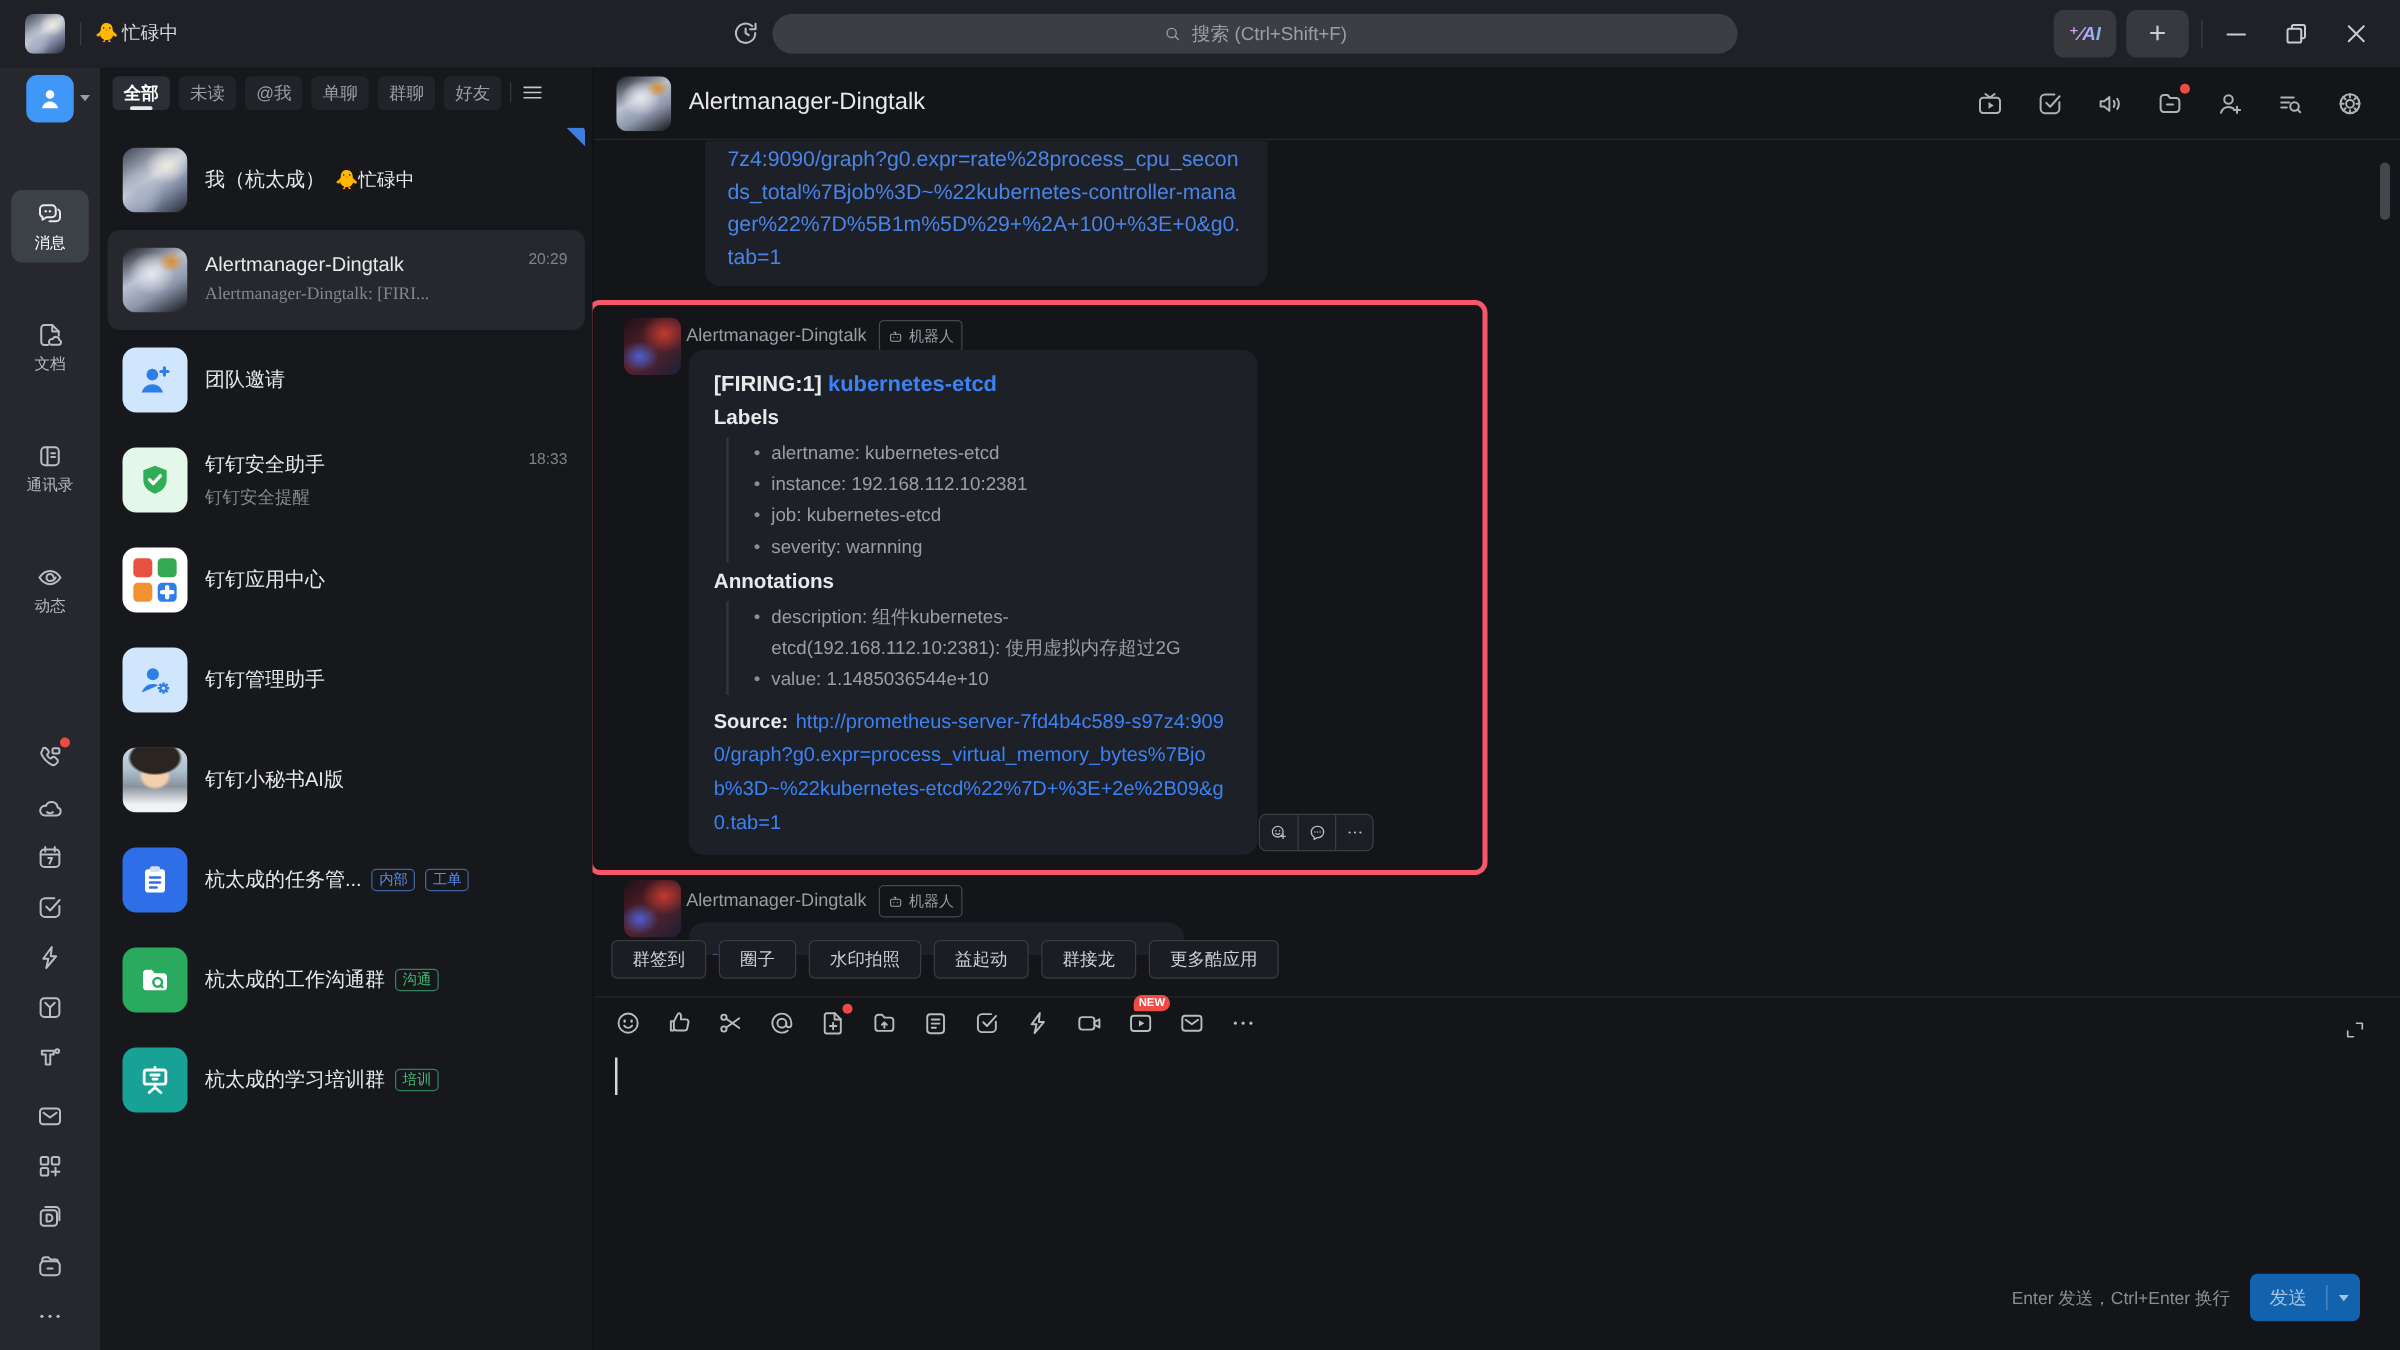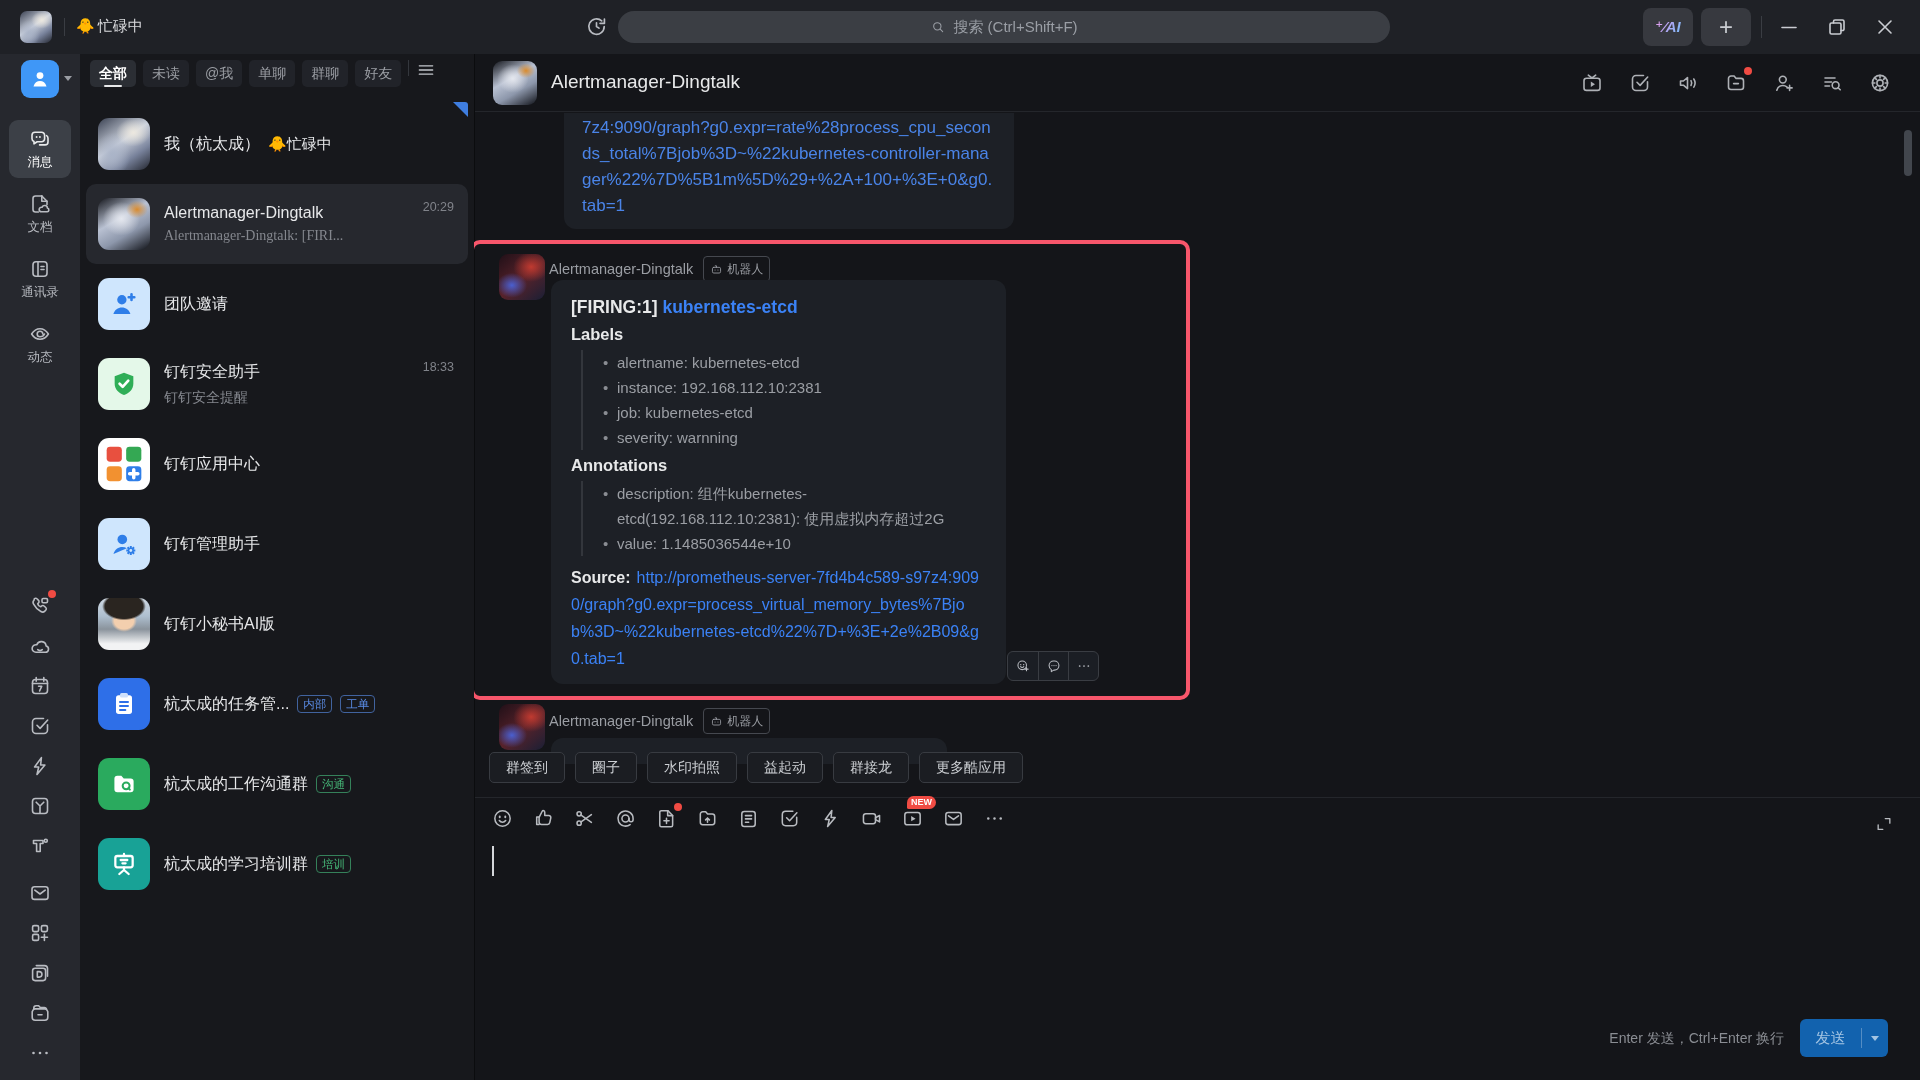--- a/index.html
+++ b/index.html
@@ -25,33 +25,33 @@
   .tb-windiv { position:absolute; left:1761px; top:16px; width:1px; height:22px; background:#3a3d43; }
   .winbtn { position:absolute; top:15px; width:24px; height:24px; color:#c9ccd1; }
   .win-min { left:1777px; } .win-max { left:1825px; } .win-close { left:1873px; }
 
   
   .rail { position:absolute; left:0; top:54px; width:80px; bottom:0; background:#26282e; z-index:20; }
   .rail-profile { position:absolute; left:21px; top:6px; width:38px; height:38px; border-radius:9px; background:#3f97f7; display:flex; align-items:center; justify-content:center; }
   .rail-profile svg { width:24px; height:24px; }
   .rail-caret { position:absolute; left:64px; top:22px; width:0; height:0; border-left:4.5px solid transparent; border-right:4.5px solid transparent; border-top:5px solid #9a9da3; }
   .rail-nav { position:absolute; left:0; top:66px; width:80px; display:flex; flex-direction:column; align-items:center; gap:7px; }
-  .rail-nav-item { width:62px; height:58px; border-radius:9px; display:flex; flex-direction:column; align-items:center; justify-content:center; gap:3px; color:#b7bac0; }
+  .rail-nav-item { width:62px; height:58px; border-radius:9px; display:flex; flex-direction:column; align-items:center; justify-content:center; gap:3px; color:#b7bac0;margin-top:32px; }
   .rail-nav-item .ico { width:24px; height:24px; }
   .rail-nav-item .lbl { font-size:12.5px; }
   .rail-nav-item.sel { background:#3c4047; color:#fff; }
   .rail-nav-item.sel .ico { color:#e8e9ea; }
   .rail-tools { position:absolute; left:0; top:540px; width:80px; display:flex; flex-direction:column; align-items:center; gap:16px; }
   .rail-tool { position:relative; width:24px; height:24px; }
   .rail-tool.gap { margin-top:7px; }
   .red-dot { position:absolute; right:-4px; top:-4px; width:8px; height:8px; border-radius:50%; background:#f04b43; }
 
   
   .chatlist { position:absolute; left:80px; top:54px; width:394px; bottom:0; background:#17181c; z-index:10; }
-  .tabs { position:absolute; left:10px; top:6px; height:28px; display:flex; align-items:flex-start; gap:7px; }
+  .tabs { position:absolute; left:10px; top:6px; height:28px; display:flex; align-items:center; gap:7px; }
   .tab { position:relative; height:27px; line-height:27px; padding:0 9px; border-radius:5px; background:#212329; font-size:14px; color:#9a9da3; white-space:nowrap; }
   .tab.sel { color:#ffffff; font-weight:bold; background:#2b2e34; }
   .tab.sel::after { content:""; position:absolute; left:50%; transform:translateX(-50%); bottom:0px; width:18px; height:2.5px; background:#e8e9ea; border-radius:2px; }
   .tabs-div { width:1px; height:16px; background:#34373d; }
   .tabs-burger { width:20px; height:20px; color:#c3c6cb; }
   .corner-tri { position:absolute; right:6px; top:48px; width:0; height:0; border-left:15px solid transparent; border-top:15px solid #3f7ee0; border-top-right-radius:3px; }
   .items { position:absolute; left:0; top:46px; width:394px; bottom:0; padding:4px 6px; }
   .citem { position:relative; height:80px; border-radius:10px; display:flex; align-items:center; padding:0 12px; }
   .citem.sel { background:#26282e; }
   .c-avatar { width:52px; height:52px; border-radius:11px; flex:none; position:relative; overflow:hidden; }

